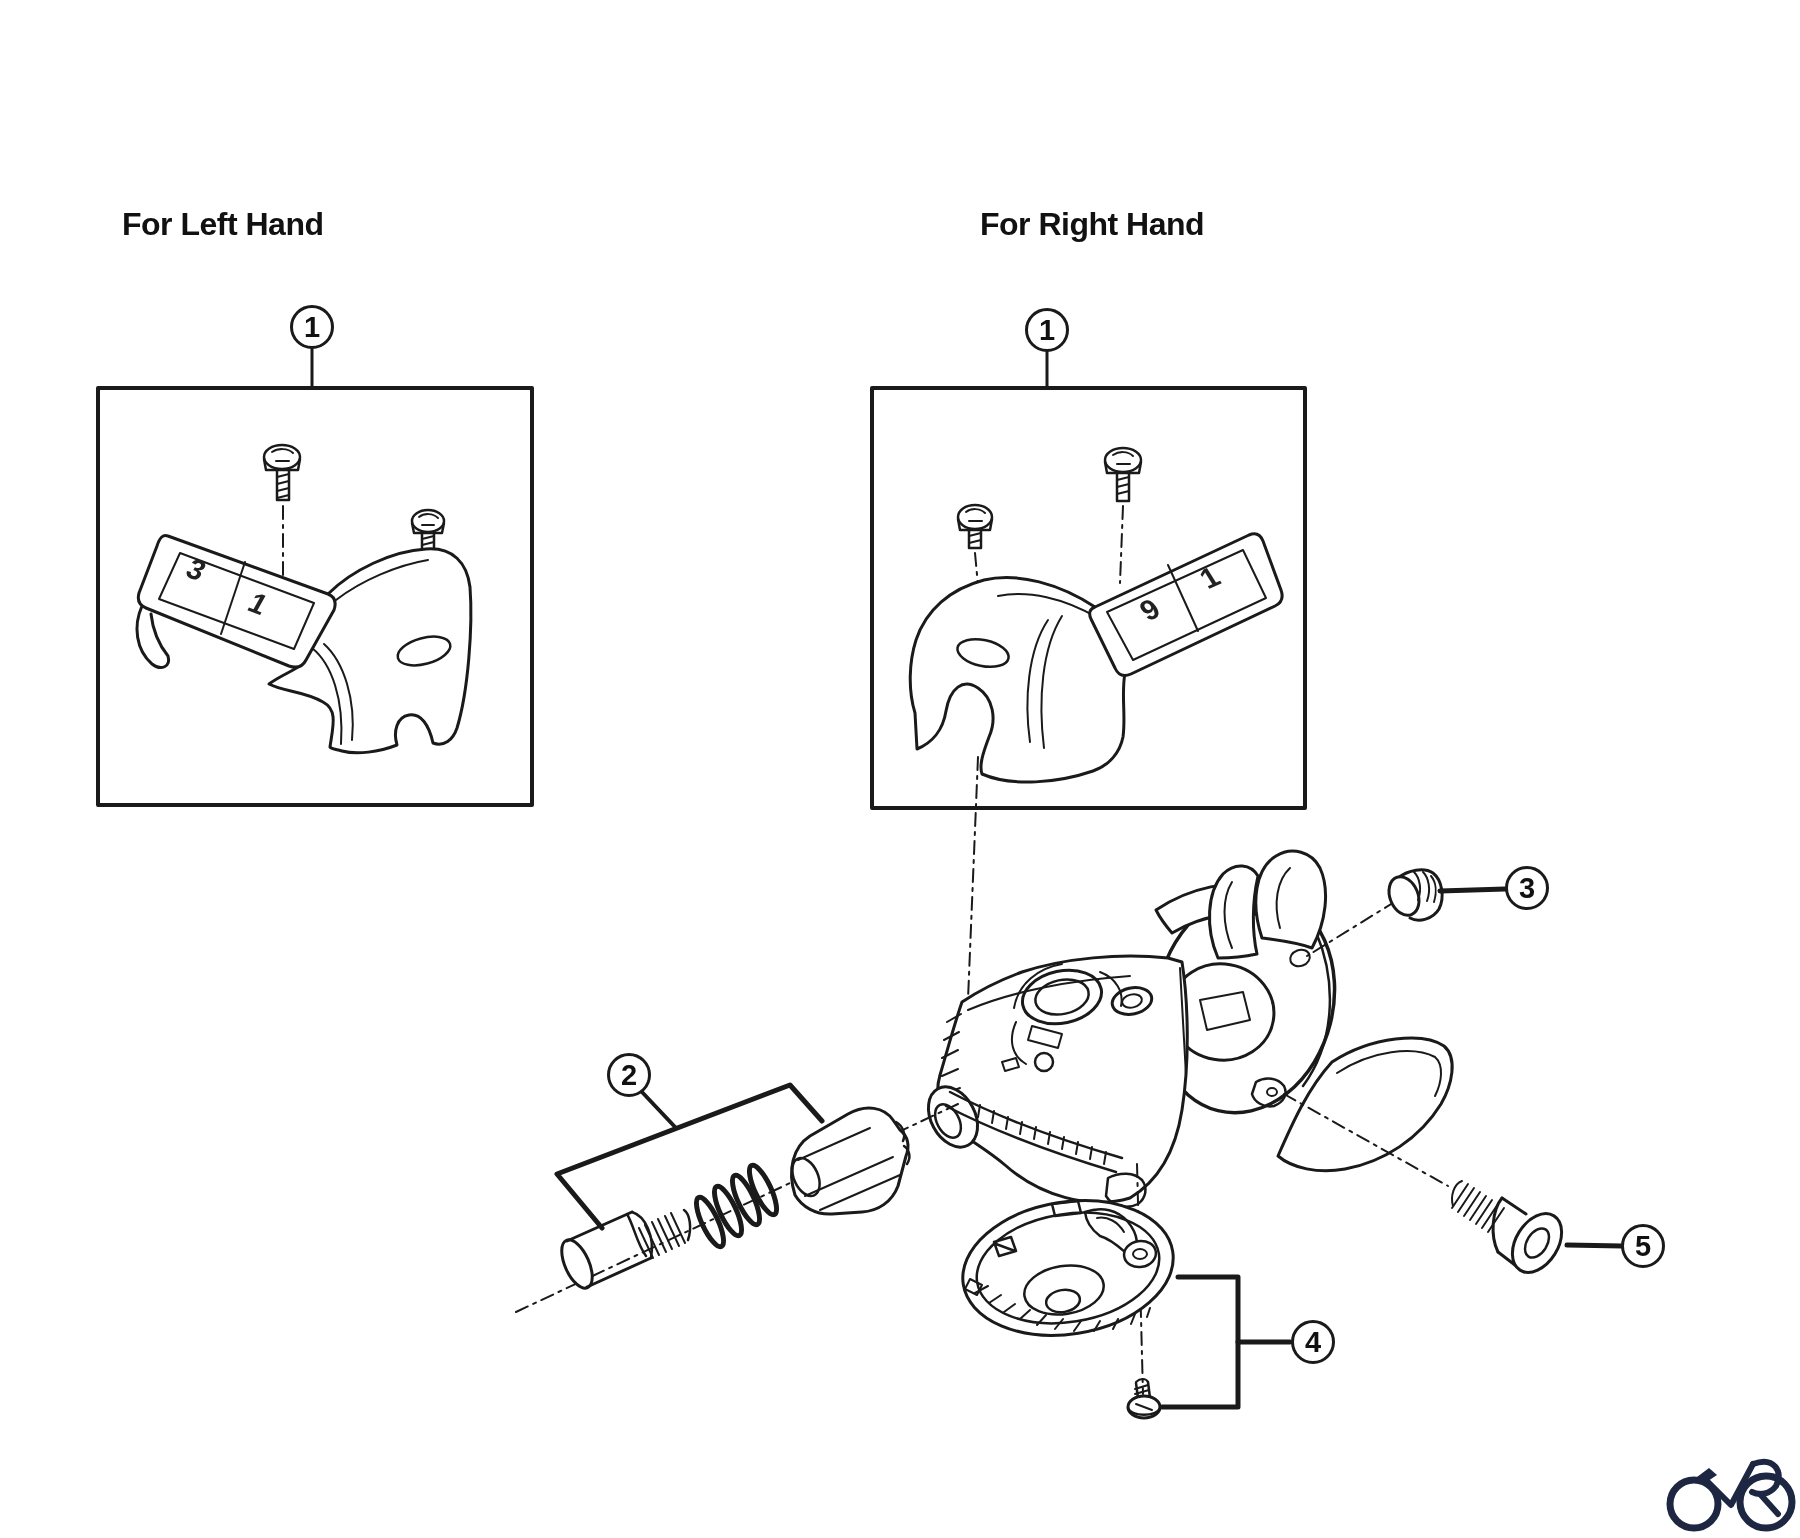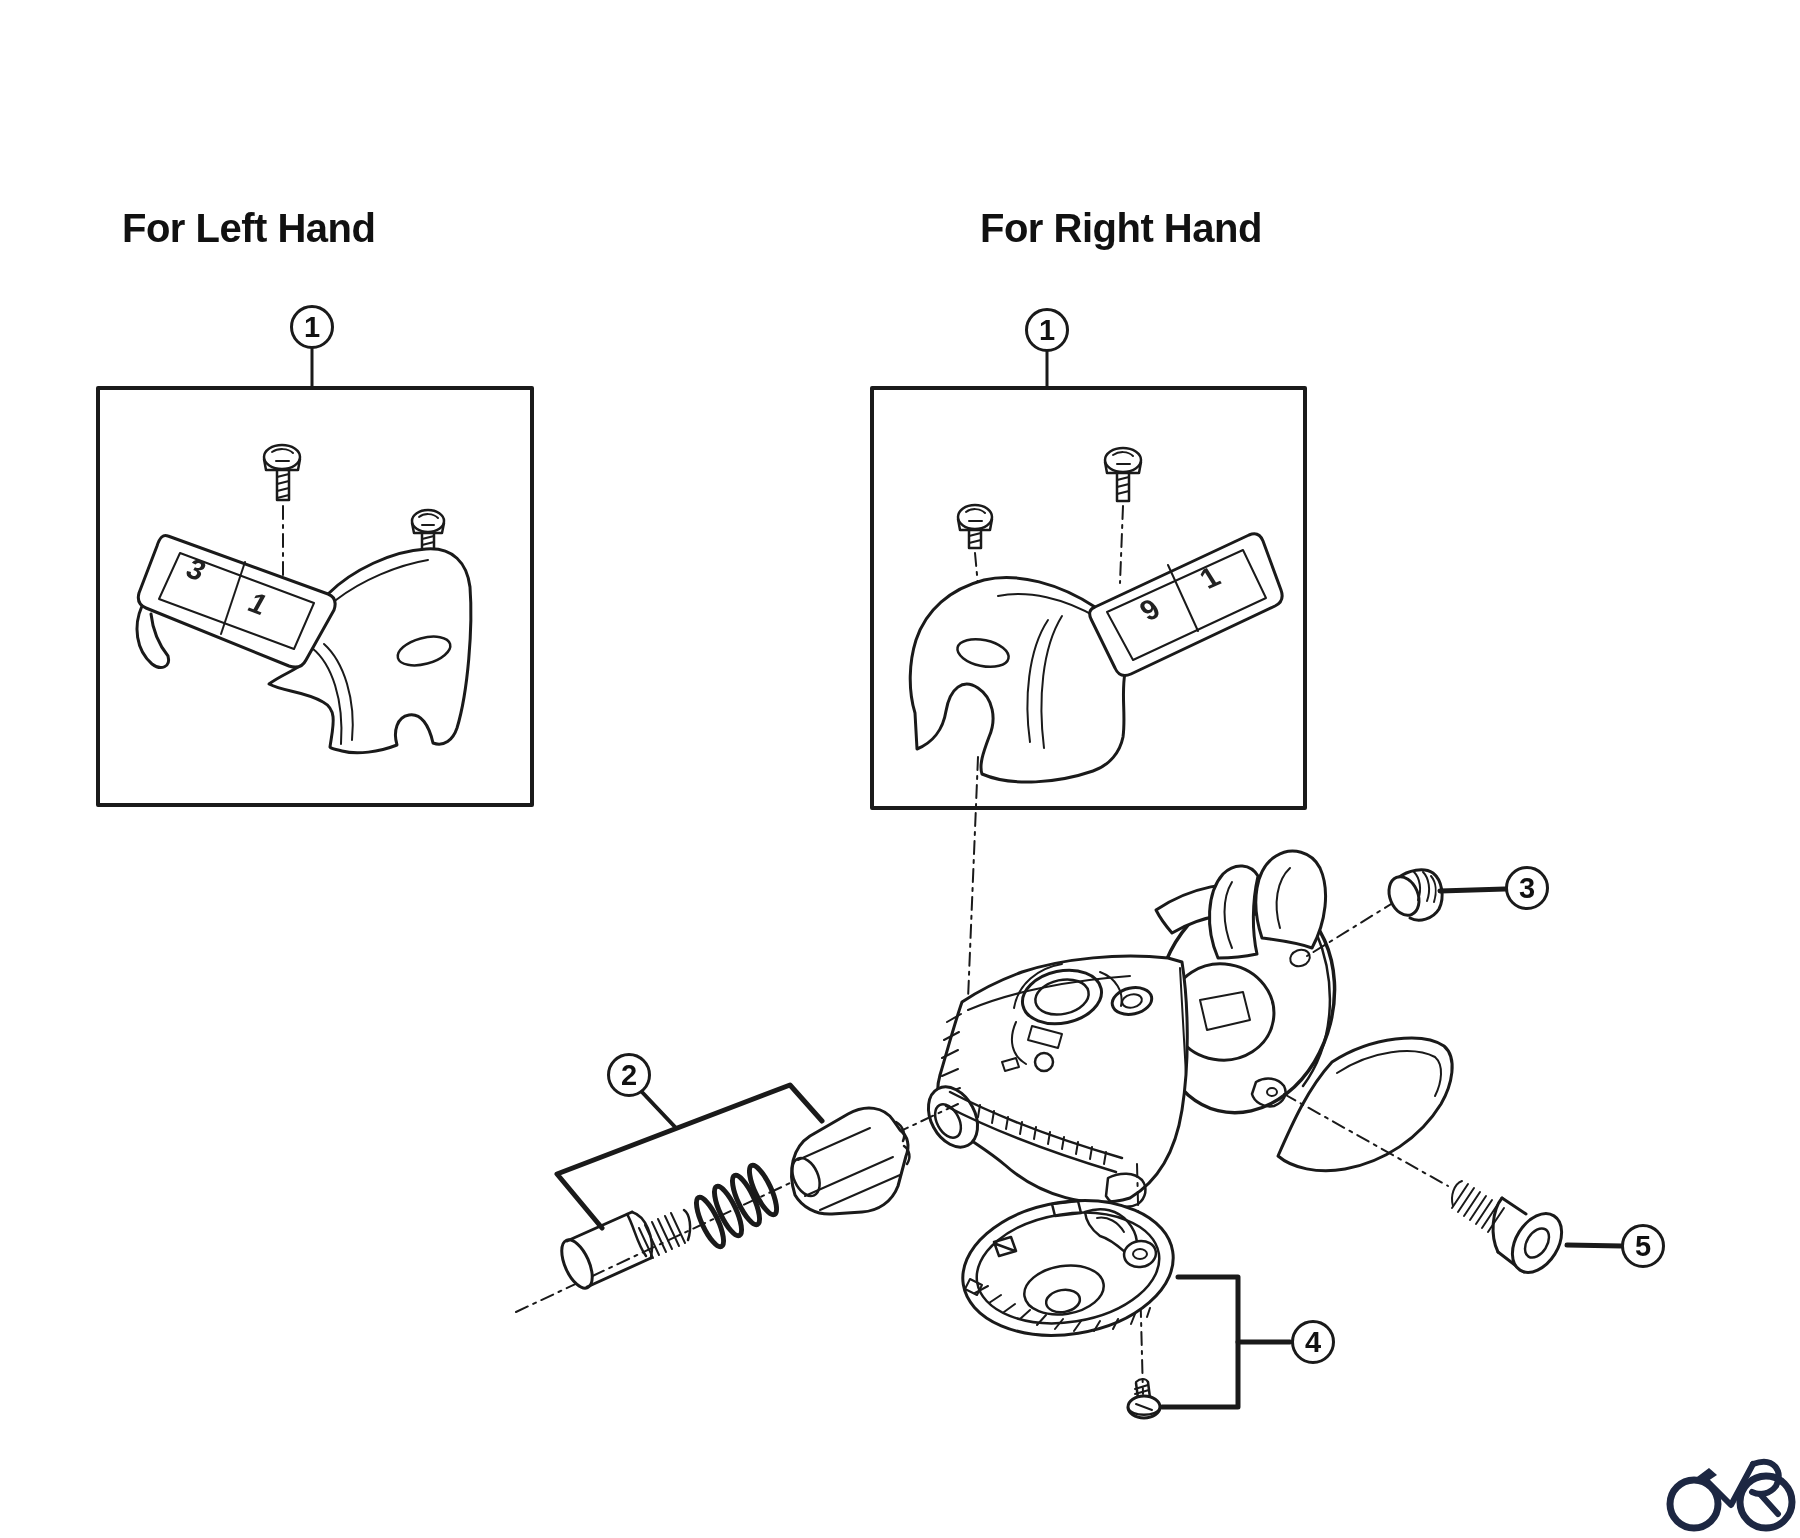--- a/index.html
+++ b/index.html
@@ -10,21 +10,21 @@
   svg path, svg ellipse, svg circle, svg line, svg rect, svg polyline{
     stroke:var(--line); fill:none; stroke-linecap:round; stroke-linejoin:round;}
   .s2{stroke-width:2px;} .s25{stroke-width:2.5px;} .s3{stroke-width:3px;}
   .s35{stroke-width:3.5px;} .s4{stroke-width:4px;} .s5{stroke-width:5px;}
   .fw{fill:#ffffff;}
   .dash{stroke-width:2px; stroke-dasharray:13 6 3 6;}
   .coil{stroke-width:5px;}
   .logo-stroke{stroke:var(--logo); stroke-width:6px;}
   .logo-stroke-thick{stroke:var(--logo); stroke-width:7px;}
   .logo-fill{fill:var(--logo); stroke:none;}
-  .heading{position:absolute;font-weight:700;font-size:40px;letter-spacing:-0.5px;
+  .heading{position:absolute;font-weight:700;font-size:32px;letter-spacing:-0.5px;
            color:#111;white-space:nowrap;}
   .callout{position:absolute;width:44px;height:44px;box-sizing:border-box;
            border:3px solid var(--line);border-radius:50%;background:#fff;
            display:flex;align-items:center;justify-content:center;
            font-size:29px;font-weight:700;color:#111;}
   .marking{position:absolute;font-weight:700;font-size:29px;color:#222;
            transform-origin:center;}
 </style>
 </head>
 <body>

